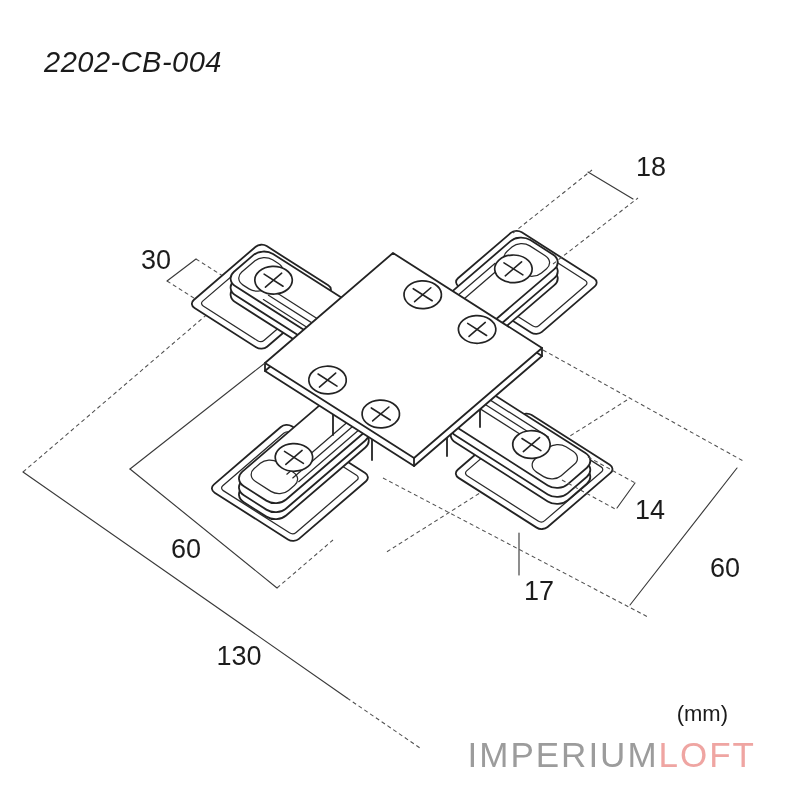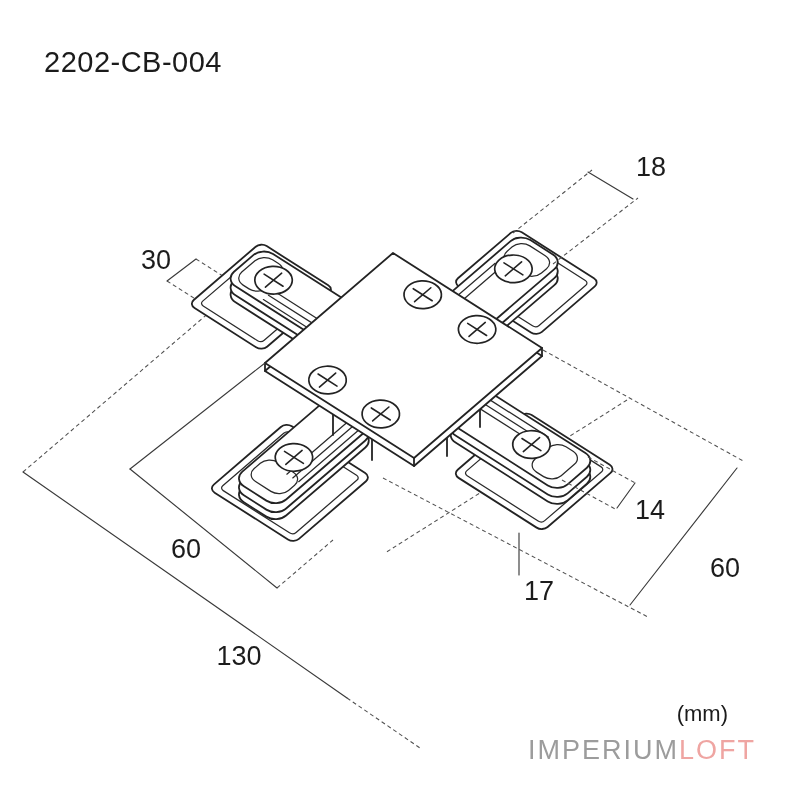--- a/index.html
+++ b/index.html
@@ -13,23 +13,23 @@
   .thin{fill:none;stroke:#2a2a2a;stroke-width:1.25;stroke-linecap:round;vector-effect:non-scaling-stroke;}
   .screw circle{fill:#ffffff;stroke:#232323;stroke-width:1.7;vector-effect:non-scaling-stroke;}
   .screw line{stroke:#232323;stroke-width:1.6;stroke-linecap:round;vector-effect:non-scaling-stroke;}
 
   
   .dsh{fill:none;stroke:#505050;stroke-width:1.05;stroke-dasharray:4 3;vector-effect:non-scaling-stroke;}
   .dim{fill:none;stroke:#3a3a3a;stroke-width:1.15;stroke-linecap:round;vector-effect:non-scaling-stroke;}
   .dimtxt{font-family:"Liberation Sans",sans-serif;font-size:27px;fill:#1c1c1c;text-anchor:middle;}
 
   
-  .product-code{position:absolute;left:44px;top:46px;font-size:29px;color:#1b1b1b;letter-spacing:.5px;}
+  .product-code{position:absolute;left:44px;top:46px;font-size:29px;color:#1b1b1b;letter-spacing:.5px;font-style:italic;}
   .units{position:absolute;left:0;top:701px;width:728px;text-align:right;font-size:22px;color:#1b1b1b;}
-  .brand{position:absolute;left:0;top:735px;width:756px;text-align:right;font-size:27px;
+  .brand{position:absolute;left:0;top:735px;width:756px;text-align:right;font-size:35px;
          letter-spacing:2px;font-weight:400;}
   .brand .gray{color:#9c9c9c;}
   .brand .pink{color:#efa5a2;}
 </style>
 </head>
 <body>
 
 <div id="canvas">
 
   <svg id="drawing" width="800" height="800" viewBox="0 0 800 800">

